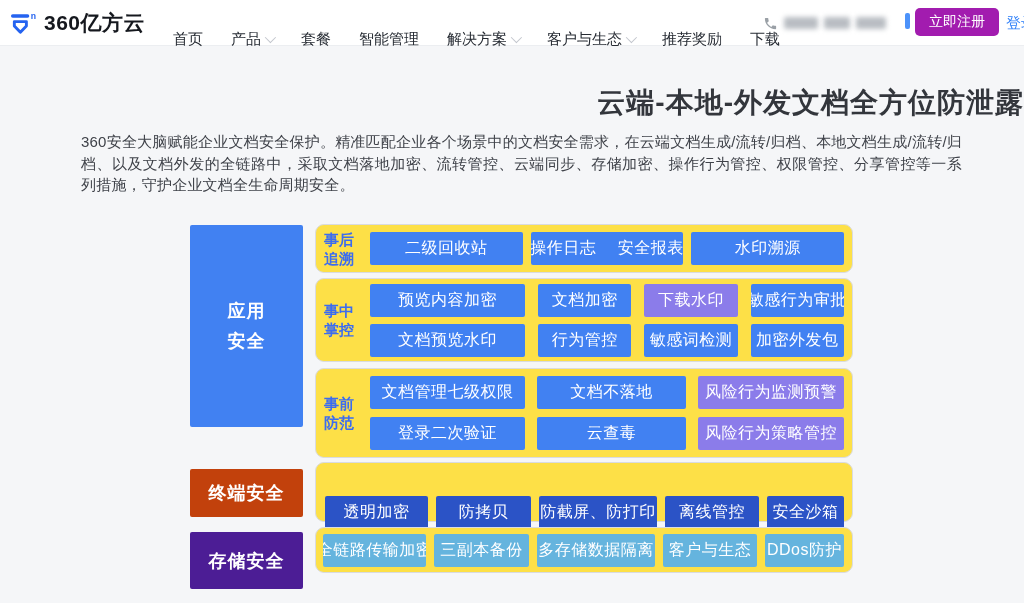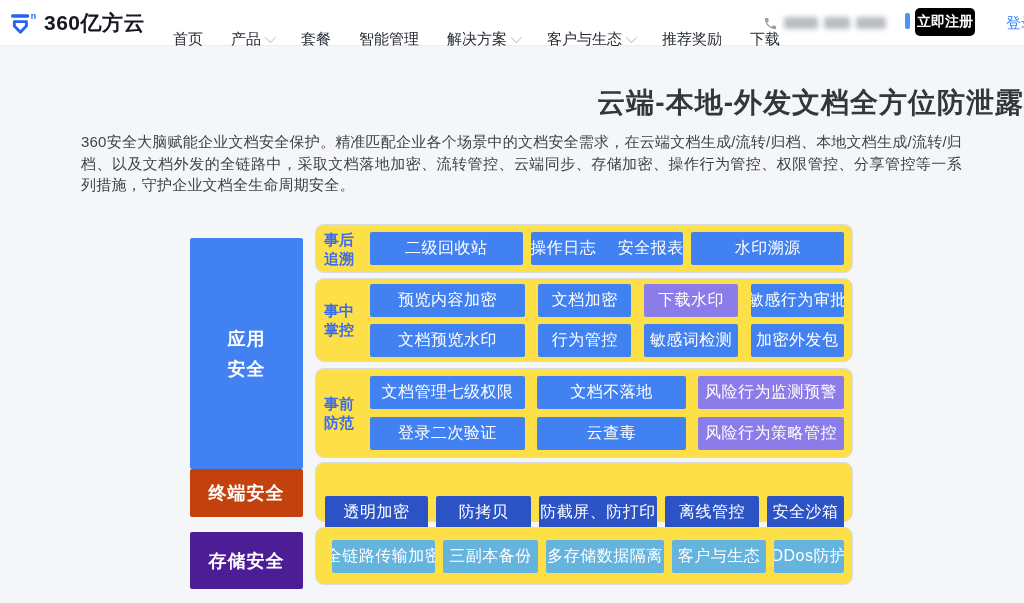--- a/index.html
+++ b/index.html
@@ -18,57 +18,56 @@
   .logo { position:absolute; left:10px; top:0; height:46px; display:flex; align-items:center; gap:7px; }
   .logo-text { font-size:21px; font-weight:bold; color:#15181e; letter-spacing:.5px; }
   .menu { position:absolute; left:173px; top:0; height:46px; display:flex; align-items:center; gap:28px; }
   .menu-item { display:flex; align-items:center; gap:4px; font-size:15px; color:#262b33; font-weight:500; cursor:pointer; white-space:nowrap;margin-top:32px; }
   .chevron { width:8px; height:8px; display:inline-block; border-right:1.5px solid #c2c6cd; border-bottom:1.5px solid #c2c6cd; transform:rotate(45deg) translateY(-2px); }
   .phone-wrap { position:absolute; left:763px; top:0; height:46px; display:flex; align-items:center; gap:6px; }
   .blur-blob { background:#b9bdc3; border-radius:2px; filter:blur(2.5px); height:12px; }
   .blur-a { width:34px; } .blur-b { width:26px; } .blur-c { width:30px; }
   .blue-tick { position:absolute; left:905px; top:13px; width:5px; height:16px; background:#2d7ff9; border-radius:2px; opacity:.85; }
   .register-btn {
-    position:absolute; left:915px; top:8px; width:60px; height:28px;
-    background:#000000; color:#fff; font-size:14px; border:none; border-radius:5px;
+    position:absolute; left:915px; top:8px; width:84px; height:28px;
+    background:#a21caf; color:#fff; font-size:14px; border:none; border-radius:5px;
     display:flex; align-items:center; justify-content:center; cursor:pointer;
     font-family:"Liberation Sans", sans-serif;
-    font-weight:bold;
   }
   .login-link { position:absolute; left:1006px; top:14px; font-size:15px; color:#2d7ff9; cursor:pointer; white-space:nowrap; }
   
   .hero-title {
     position:absolute; top:84px; left:0; width:1024px; text-align:right;
     font-size:28px; font-weight:700; color:#33363c; letter-spacing:1px;
   }
   .hero-desc {
     position:absolute; top:131px; left:81px; width:881px;
     font-size:15px; line-height:21.5px; color:#3f4249; text-align:justify;
     letter-spacing:.2px;
   }
   
   .side-label {
     position:absolute; left:190px; width:113px; color:#fff; font-weight:bold;
     font-size:18px; display:flex; align-items:center; justify-content:center;
     text-align:center; white-space:pre-line; line-height:30px; letter-spacing:1px;
     border-radius:2px;
   }
-  .app-label  { top:238px; height:231px; background:#4181f2; }
+  .app-label  { top:225px; height:202px; background:#4181f2; }
   .term-label { top:469px; height:48px;  background:#c2410c; }
   .stor-label { top:532px; height:57px;  background:#4c1d95; }
   .section {
     position:absolute; left:315px; width:538px;
     background:#fde047; border:1px solid #d9dbe0; border-radius:9px;
     display:flex; align-items:center;
   }
   .sec-s1 { top:224px; height:49px; }
   .sec-s2 { top:278px; height:84px; }
   .sec-s3 { top:368px; height:90px; }
   .sec-term { top:462px; height:60px; padding:0 8px 0 9px; }
-  .sec-stor { top:527px; height:58px; padding:0 8px 0 16px; }
+  .sec-stor { top:527px; height:46px; padding:0 8px 0 7px; }
   .sec-label {
     width:36px; margin-left:8px; flex:none;
     font-size:15px; font-weight:bold; color:#3b6cf0;
     line-height:19px; white-space:pre-line;
   }
   .boxes { flex:1; margin:0 8px 0 10px; }
   .boxes-flex { display:flex; gap:8px; }
   .boxes-flex .box { flex:1; }
   .grid-s2 { display:grid; grid-template-columns:155px 1fr 1fr 1fr; gap:7px 13px; }
   .grid-s3 { display:grid; grid-template-columns:155px 149px 1fr; gap:8px 12px; }

